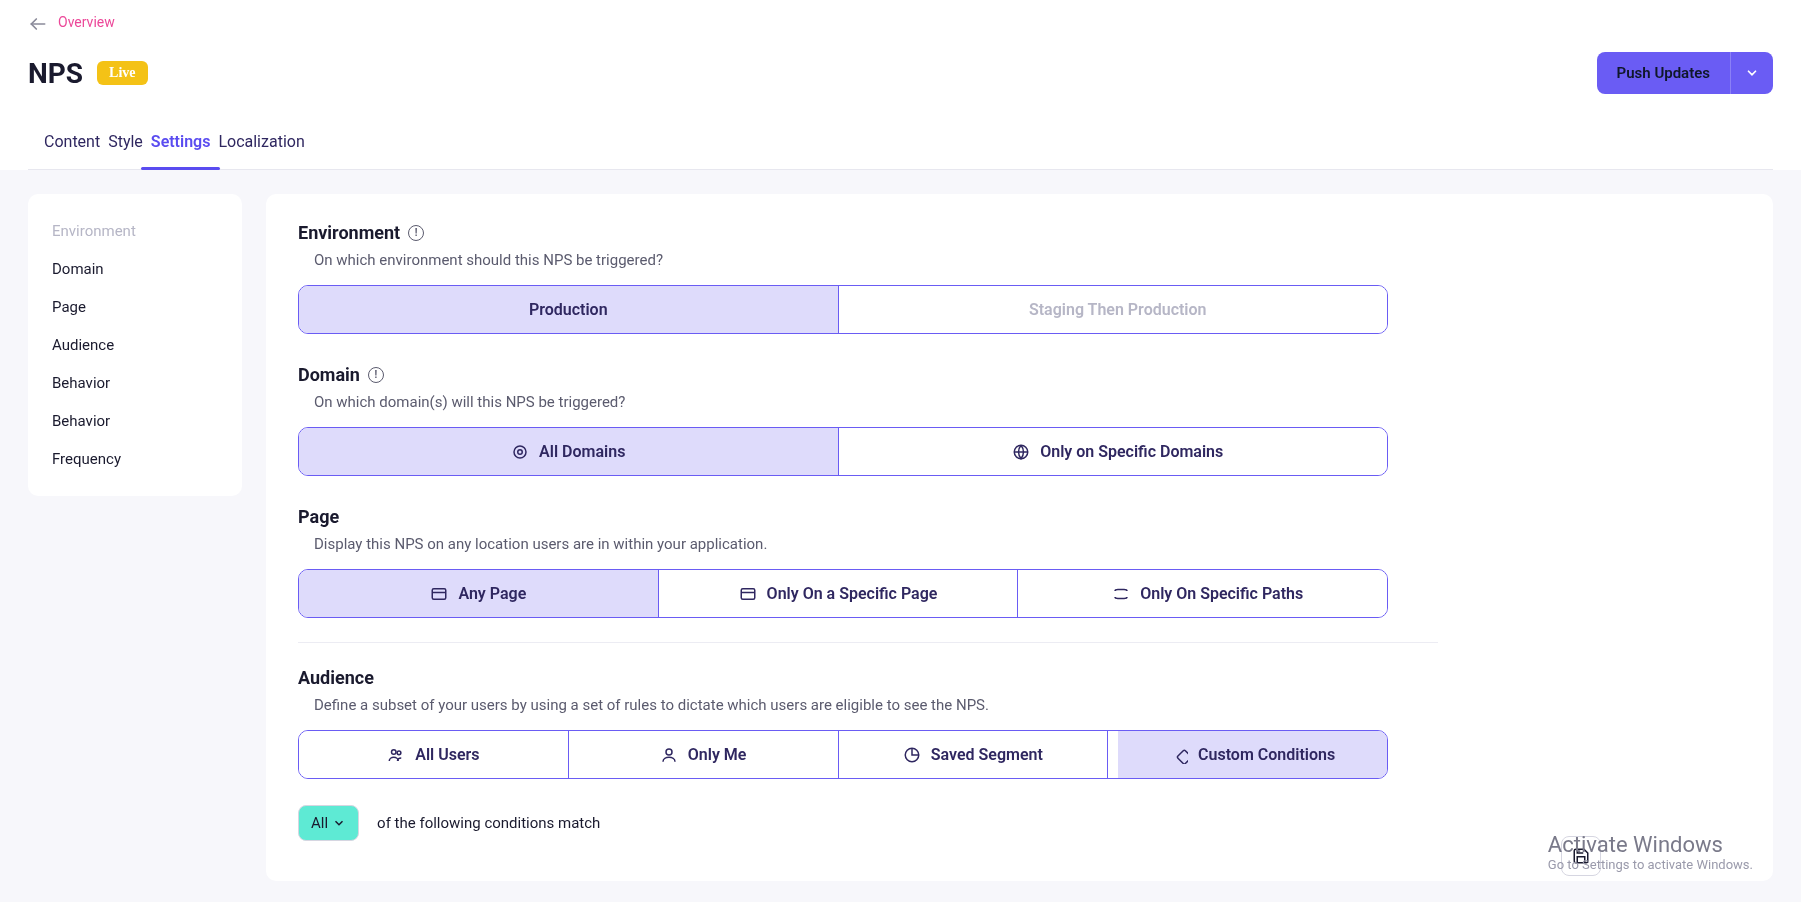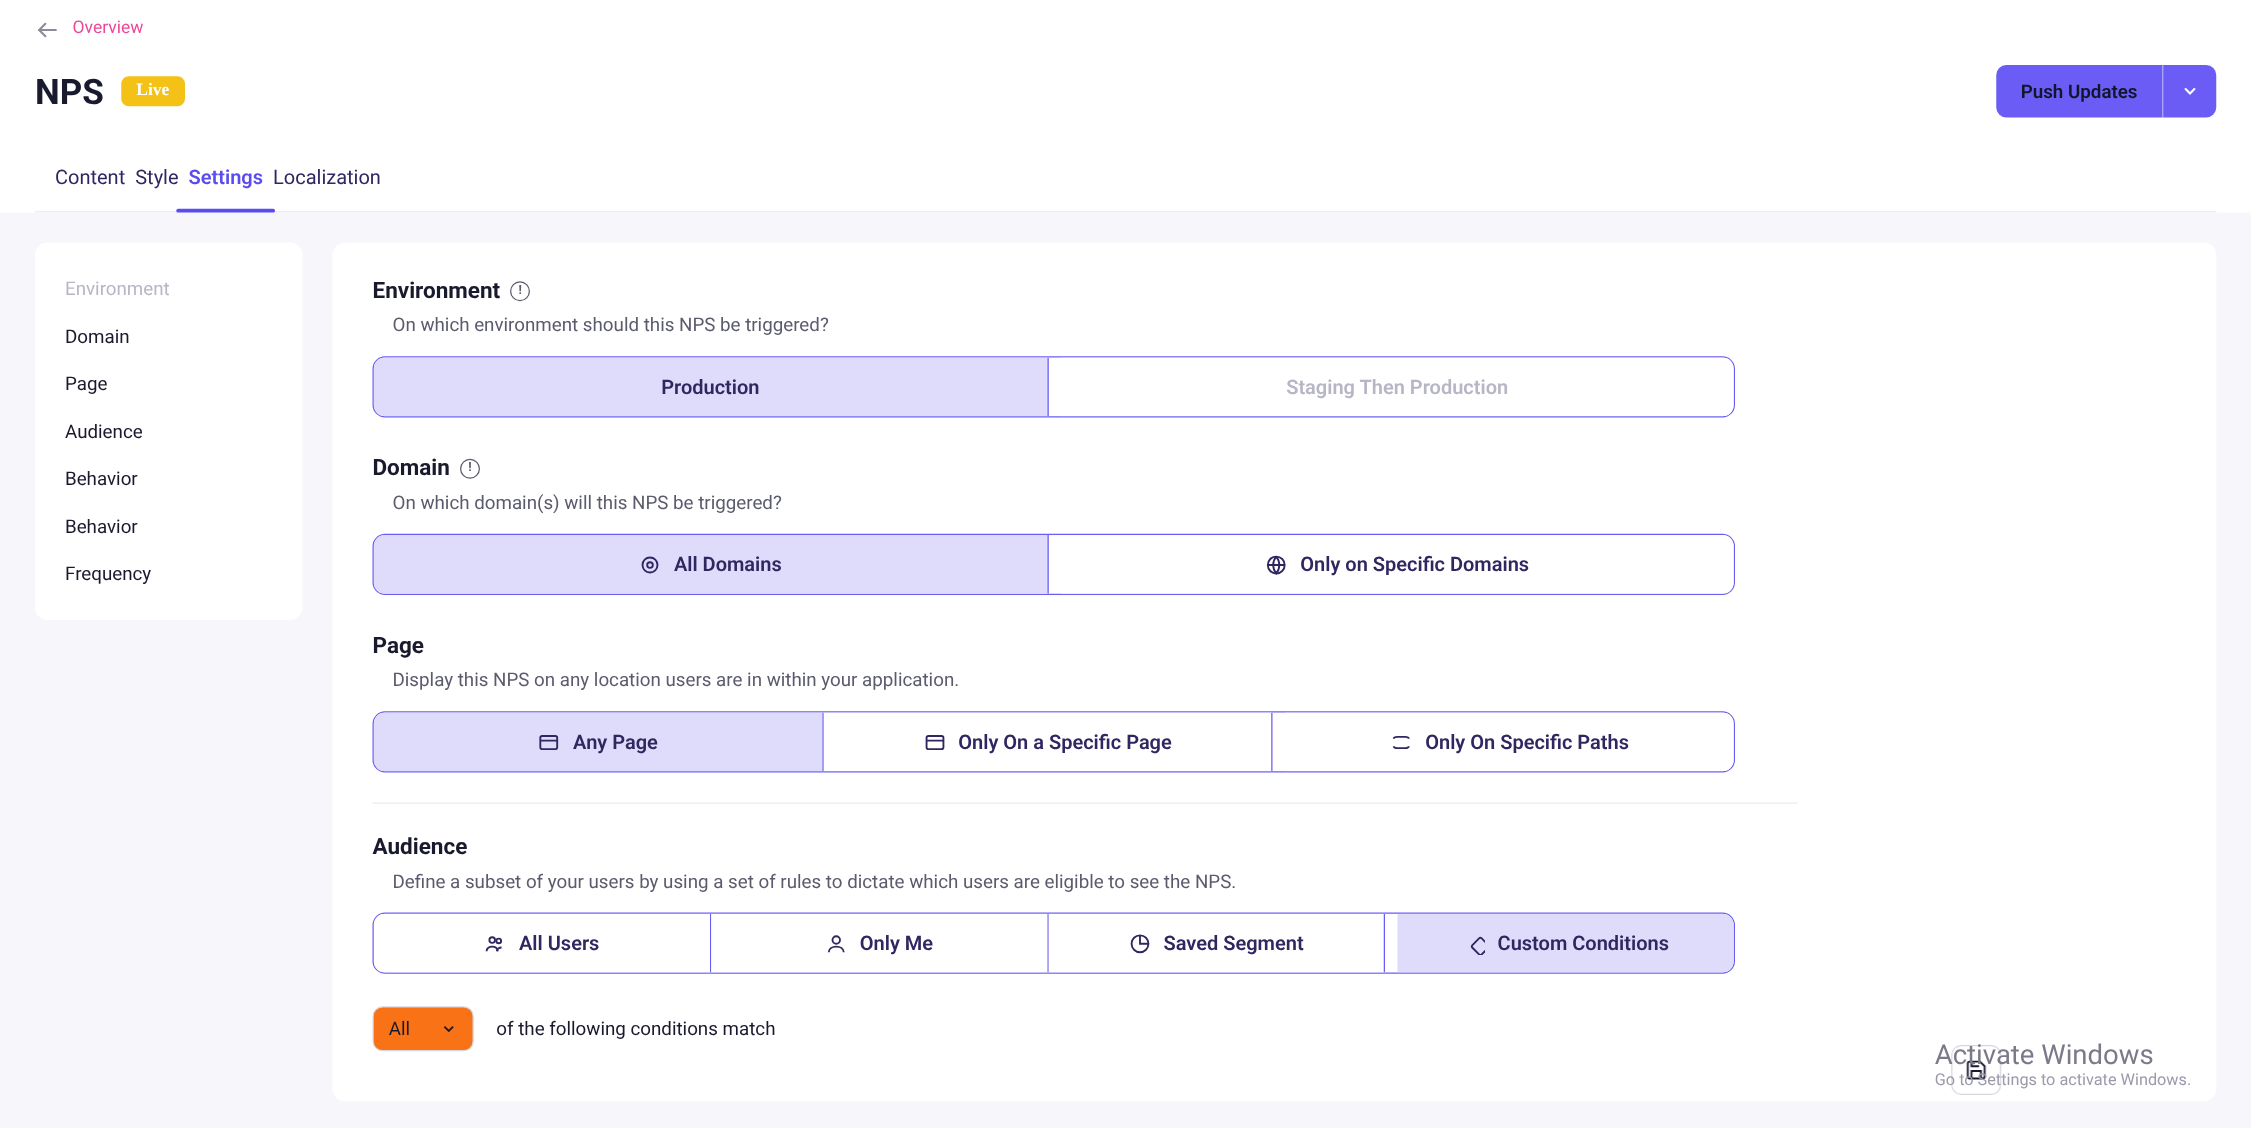--- a/index.html
+++ b/index.html
@@ -28,21 +28,21 @@
 .seg-group { display:flex; border:1px solid #6a5cf4; border-radius:10px; overflow:hidden; margin-top:16px; max-width:1090px; }
 .seg-group.neutral { border-color:#6a5cf4; }
 .seg-group .seg { flex:1; text-align:center; padding:14px 8px; font-size:16px; font-weight:600; color:#2f2760; cursor:pointer; display:flex; align-items:center; justify-content:center; gap:10px; border-right:1px solid #6a5cf4; background:#fff; }
 .seg-group .seg:last-child { border-right:none;margin-left:10px; }
 .seg-group .seg.selected { background:#dedbfb; color:#2f2760; }
 .seg-group .seg.disabled { color:#b6b6c6; cursor:default; }
 .seg-group .seg svg { width:18px; height:18px; flex-shrink:0; }
 .gap { height:30px; }
 .divider-line { border-top:1px solid #ececf3; margin:24px 0; max-width:1140px; }
 .condition-row { display:flex; align-items:center; gap:18px; margin-top:26px; }
-.dd { border:1px solid #d6d6e1; border-radius:8px; padding:8px 12px; display:flex; align-items:center; gap:24px; cursor:pointer; font-size:15px; background:#f97316;text-align:right; }
+.dd { border:1px solid #d6d6e1; border-radius:8px; padding:8px 12px; display:flex; align-items:center; gap:4px; cursor:pointer; font-size:15px; background:#5eead4;text-align:right; }
 .dd svg { width:14px; height:14px; }
 .cond-text { color:#1a1a2e; font-size:15px; }
 .save-fab { position:fixed; right:200px; bottom:26px; width:40px; height:40px; border:1px solid #d6d6e1; border-radius:8px; background:#fff; display:flex; align-items:center; justify-content:center; cursor:pointer; }
 .watermark { position:fixed; right:48px; bottom:30px; text-align:left; color:#8b8b9a; }
 .watermark .w1 { font-size:22px; color:#7a7a8a; }
 .watermark .w2 { font-size:13px; color:#9a9aab; }
 </style>
 </head>
 <body>
 

